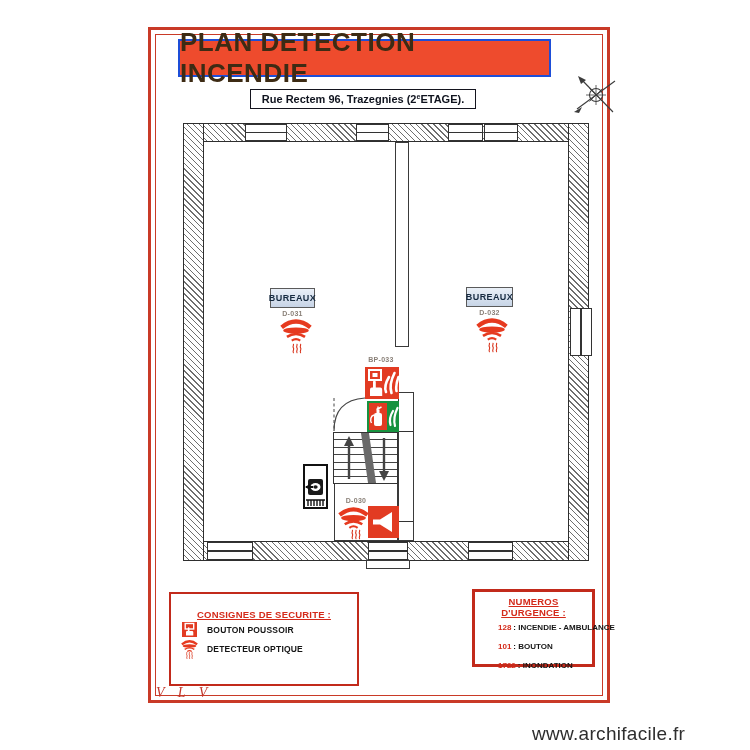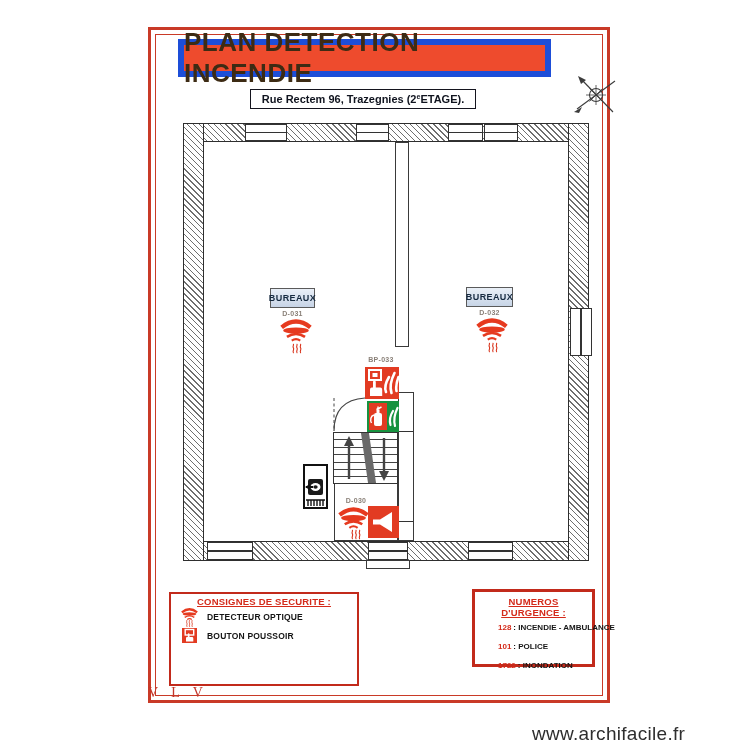--- a/index.html
+++ b/index.html
@@ -5,21 +5,21 @@
   html,body{margin:0;padding:0;background:#fff;}
   #canvas{position:relative;width:750px;height:750px;background:#fff;overflow:hidden;
           font-family:"Liberation Sans",sans-serif;}
   .abs{position:absolute;box-sizing:border-box;}
 
   
   .pb-outer{border:3.5px solid #c93a27;}
   .pb-inner{border:1.4px solid #c93a27;}
 
   
-  .banner{background:#ee4b2d;border:6px solid #1d4ed8;display:flex;align-items:center;
+  .banner{background:#ee4b2d;border:2px solid #1d4ed8;display:flex;align-items:center;
           justify-content:center;color:#3d2b14;font-weight:700;font-size:26px;letter-spacing:.5px;}
   .subbox{background:#fff;border:1.6px solid #14141e;display:flex;align-items:center;
           justify-content:center;font-weight:700;font-size:11px;color:#10141f;}
   .subbox sup{font-size:7px;position:relative;top:-3px;}
 
   
   .wall{background:repeating-linear-gradient(45deg,#ffffff 0 3.2px,#6e6e6e 3.2px 4.2px);
         border:1px solid #2e2e2e;}
   .win{background-color:#fff;border:1px solid #333;}
   .win.h{background-image:linear-gradient(180deg,transparent calc(50% - .6px),
@@ -31,21 +31,21 @@
           background-image:repeating-linear-gradient(180deg,transparent 0 6.4px,#444 6.4px 7.4px);}
   .hline{position:absolute;left:0;right:0;height:1px;background:#333;}
 
   
   .roombox{background:linear-gradient(180deg,#e9eff7,#c7d4e6);border:1px solid #5a5a5a;
            color:#15293f;font-weight:700;font-size:9px;display:flex;align-items:center;
            justify-content:center;letter-spacing:.4px;}
   .devlabel{font-size:7px;color:#8a8078;font-weight:700;text-align:center;letter-spacing:.3px;}
 
   
-  .legend-box{border:2px solid #c22a1b;background:#fff;padding:2px 8px 4px;}
+  .legend-box{border:2px solid #c22a1b;background:#fff;padding:15px 8px 4px;}
   .emerg-box{border:3px solid #c22a1b;background:#fff;padding:4px 23px;}
   .box-title{color:#d42a1a;font-weight:700;text-decoration:underline;text-align:center;
              font-size:9.5px;letter-spacing:.2px;}
   .leg-row{display:flex;align-items:center;gap:8px;height:19px;}
   .leg-ic{width:20px;display:flex;flex-direction:column;align-items:center;justify-content:center;}
   .leg-label{font-size:8.5px;font-weight:700;color:#151515;letter-spacing:.2px;}
   .em-row{font-size:8px;font-weight:700;color:#151515;height:19px;display:flex;
           align-items:center;white-space:nowrap;}
   .em-num{color:#d42a1a;margin-right:2px;}
 
@@ -216,60 +216,60 @@
     <path d="M24 44 Q32 38 40 44" fill="none" stroke="#e63a1f" stroke-width="4"></path>
   </svg>
   <svg class="abs sq" style="left:487px;top:342px;" width="12" height="11" viewBox="0 0 20 16">
     <path d="M4 15 C2 12 6 10 4 7 C2 4 5 3 4 1"></path>
     <path d="M10 15 C8 12 12 10 10 7 C8 4 11 3 10 1"></path>
     <path d="M16 15 C14 12 18 10 16 7 C14 4 17 3 16 1"></path>
   </svg>
 
   <div class="abs legend-box" style="left:169px;top:592px;width:190px;height:94px;">
     <div class="box-title">CONSIGNES DE SECURITE :</div>
+    <div class="leg-row">
+      <span class="leg-ic">
+        <svg width="15" height="15" viewBox="0 0 15 15">
+          <rect width="15" height="15" fill="#e23b22"></rect>
+          <rect x="3.2" y="1.5" width="8.5" height="5.5" fill="none" stroke="#fff" stroke-width="1.4"></rect>
+          <path d="M4 13.5 v-3.4 q0 -1.2 1 -1.2 h0.8 v-2.8 q0 -0.9 0.85 -0.9 q0.85 0 0.85 0.9 v2.8 h2.6 q1.2 0 1.2 1.3 v3.3 Z" fill="#fff"></path>
+        </svg>
+      </span>
+      <span class="leg-label">BOUTON POUSSOIR</span>
+    </div>
     <div class="leg-row">
       <span class="leg-ic">
         <svg width="19" height="13" viewBox="0 0 64 46">
           <path d="M5 19 Q32 -3 59 19" fill="none" stroke="#e63a1f" stroke-width="8"></path>
           <ellipse cx="32" cy="25" rx="24" ry="6" fill="#e63a1f"></ellipse>
           <path d="M15 37 Q32 26 49 37" fill="none" stroke="#e63a1f" stroke-width="5"></path>
           <path d="M24 44 Q32 38 40 44" fill="none" stroke="#e63a1f" stroke-width="4"></path>
         </svg>
         <svg class="sq" width="9" height="7" viewBox="0 0 20 16">
           <path d="M4 15 C2 12 6 10 4 7 C2 4 5 3 4 1"></path>
           <path d="M10 15 C8 12 12 10 10 7 C8 4 11 3 10 1"></path>
           <path d="M16 15 C14 12 18 10 16 7 C14 4 17 3 16 1"></path>
         </svg>
       </span>
       <span class="leg-label">DETECTEUR OPTIQUE</span>
     </div>
-    <div class="leg-row">
-      <span class="leg-ic">
-        <svg width="15" height="15" viewBox="0 0 15 15">
-          <rect width="15" height="15" fill="#e23b22"></rect>
-          <rect x="3.2" y="1.5" width="8.5" height="5.5" fill="none" stroke="#fff" stroke-width="1.4"></rect>
-          <path d="M4 13.5 v-3.4 q0 -1.2 1 -1.2 h0.8 v-2.8 q0 -0.9 0.85 -0.9 q0.85 0 0.85 0.9 v2.8 h2.6 q1.2 0 1.2 1.3 v3.3 Z" fill="#fff"></path>
-        </svg>
-      </span>
-      <span class="leg-label">BOUTON POUSSOIR</span>
-    </div>
   </div>
 
   <div class="abs emerg-box" style="left:472px;top:589px;width:123px;height:78px;">
     <div class="box-title">NUMEROS D'URGENCE :</div>
     <div class="em-row">
       <span class="em-num">128</span>
       <span>: INCENDIE - AMBULANCE</span>
     </div>
     <div class="em-row">
       <span class="em-num">101</span>
-      <span>: POLICE</span>
+      <span>: BOUTON</span>
     </div>
     <div class="em-row">
       <span class="em-num">1722</span>
       <span>: INONDATION</span>
     </div>
   </div>
 
-  <div class="abs vlv" style="left:148px;top:685px;">V L V</div>
+  <div class="abs vlv" style="left:156px;top:685px;font-style:italic;">V L V</div>
   <div class="abs watermark" style="left:532px;top:723px;">www.archifacile.fr</div>
 
 </div>
 
 </body></html>

